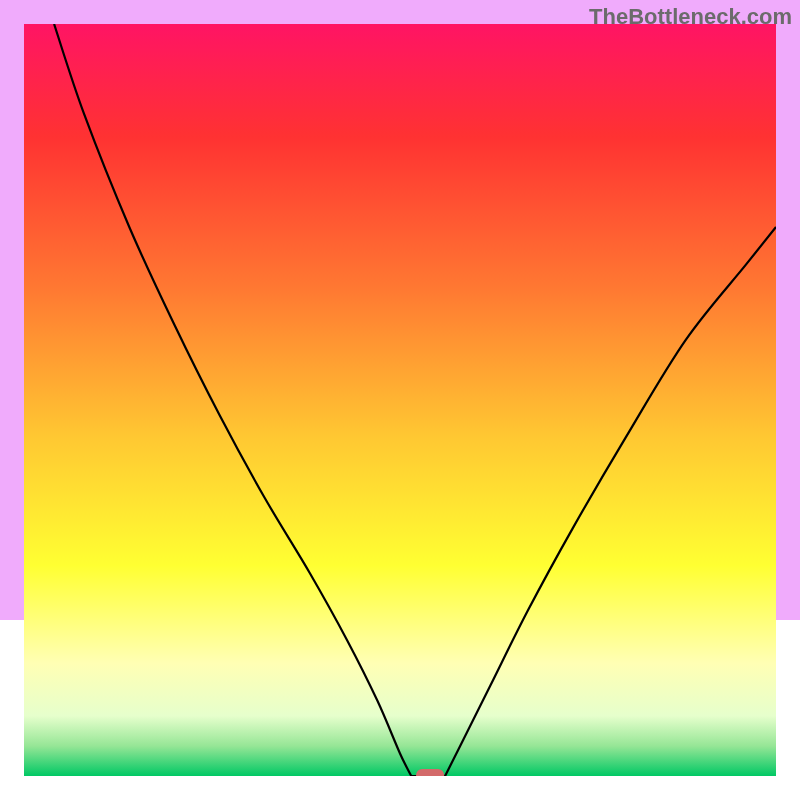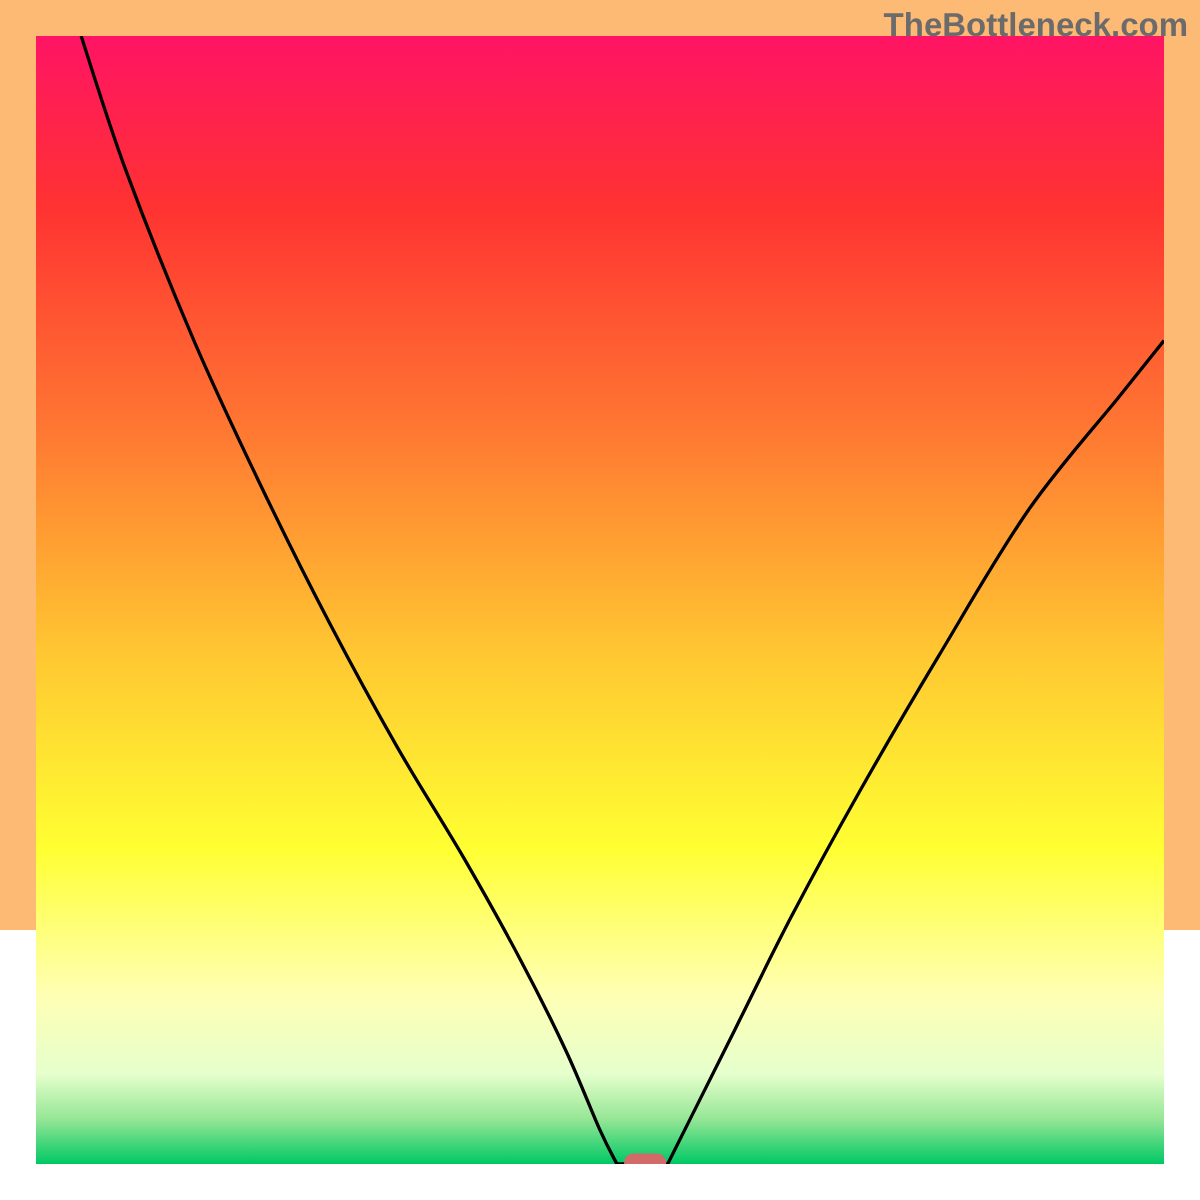--- a/index.html
+++ b/index.html
@@ -7,21 +7,21 @@
     padding: 0;
     width: 800px;
     height: 800px;
     overflow: hidden;
     font-family: Arial, sans-serif;
   }
   .chart-container {
     position: relative;
     width: 800px;
     height: 620px;
-    background: #fdba74;
+    background: #f0abfc;
   }
   .plot-area {
     position: absolute;
     left: 24px;
     top: 24px;
     width: 752px;
     height: 752px;
   }
   .watermark {
     position: absolute;

